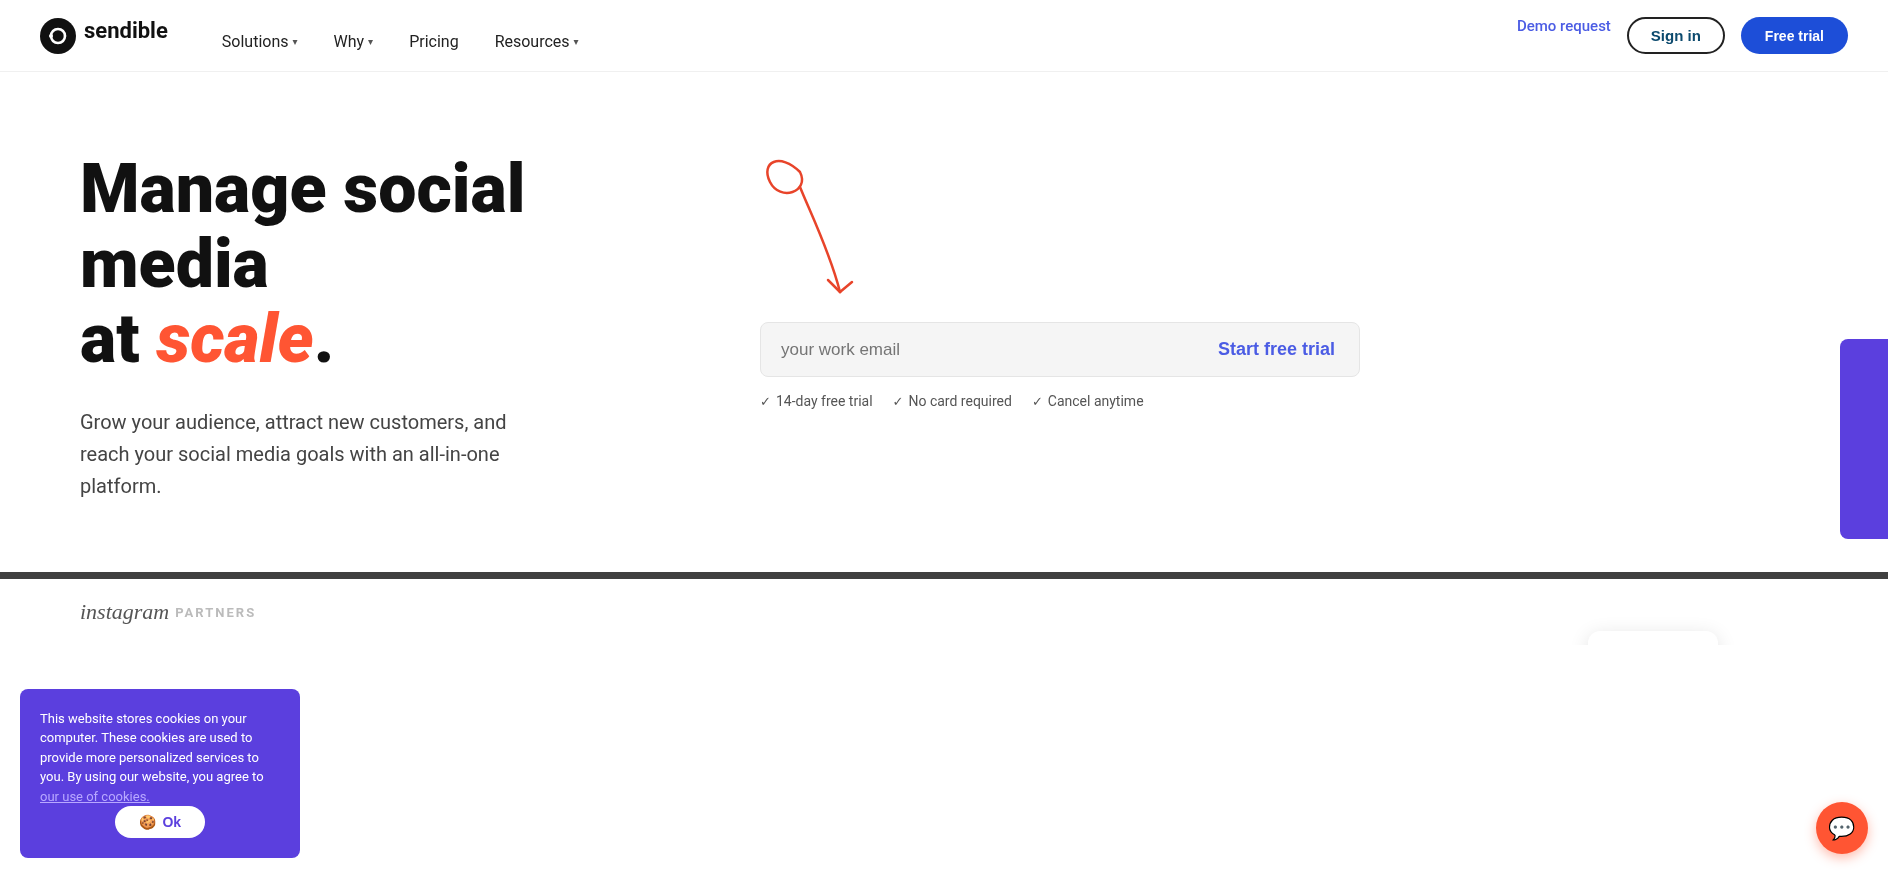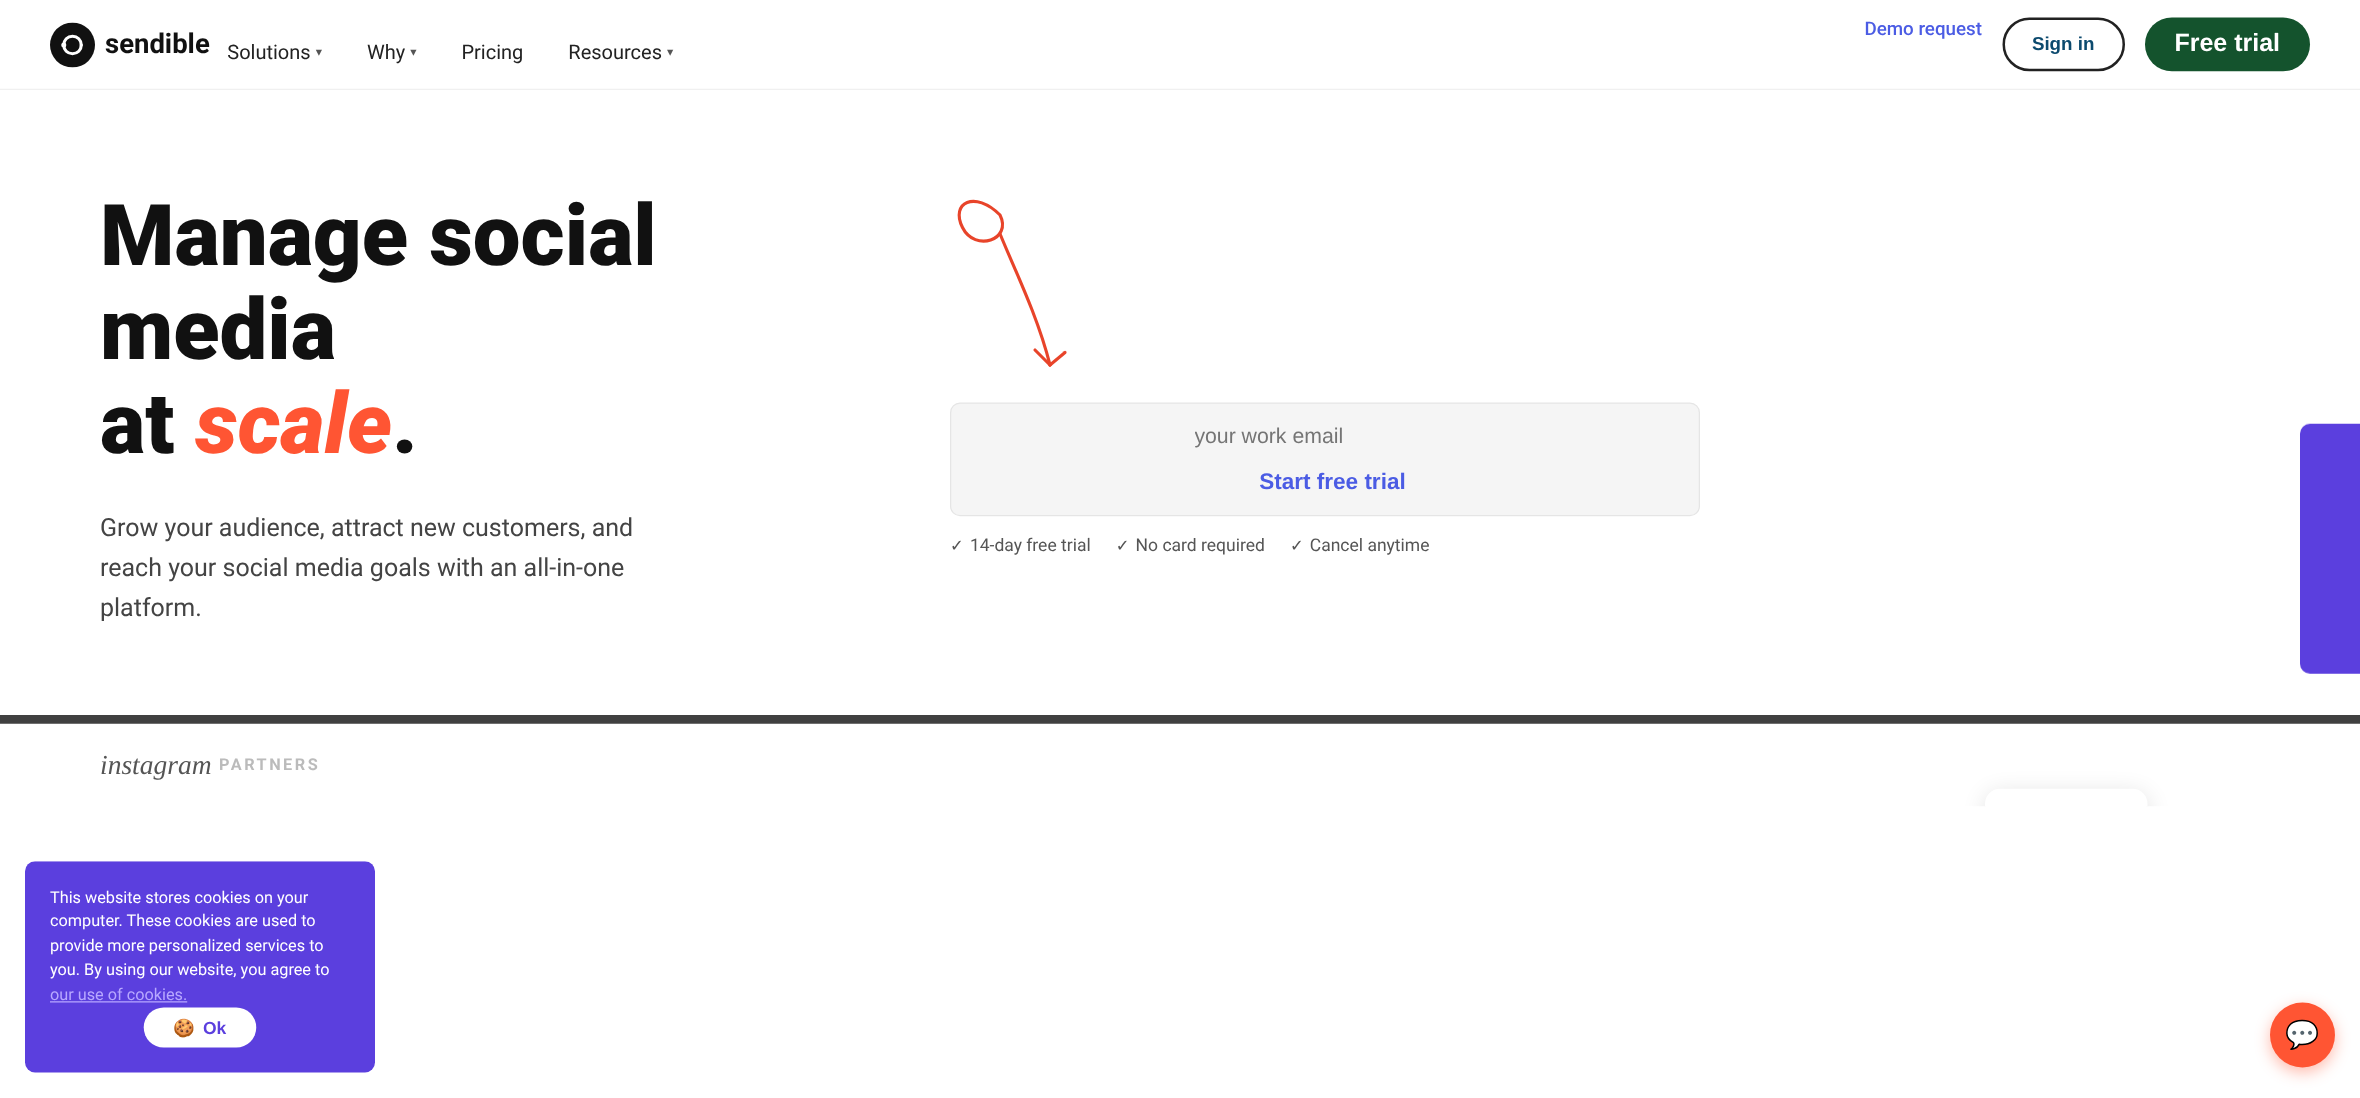--- a/index.html
+++ b/index.html
@@ -10,22 +10,22 @@
       display: flex;
       align-items: center;
       padding: 0 40px;
       height: 72px;
       border-bottom: 1px solid #f0f0f0;
       position: relative;
       z-index: 10;
     }
     .logo-area {
       display: flex;
-      align-items: center;
       gap: 8px;
+      margin-right: 40px;
       text-decoration: none;
     }
     .logo-icon {
       width: 36px;
       height: 36px;
     }
     .logo-text {
       font-size: 22px;
       font-weight: 700;
       color: #111;
@@ -67,25 +67,25 @@
       border: 2px solid #222;
       border-radius: 50px;
       background: #fff;
       font-size: 15px;
       font-weight: 600;
       cursor: pointer;
       color: #0c4a6e;
     }
     .freetrial-btn {
       padding: 10px 24px;
-      background: #14532d;
+      background: #1d4ed8;
       color: #fff;
       border: none;
       border-radius: 50px;
-      font-size: 20px;
+      font-size: 14px;
       font-weight: 700;
       cursor: pointer;
     }
 
     
     .hero {
       display: flex;
       align-items: flex-start;
       padding: 60px 80px 40px 80px;
       min-height: 500px;
@@ -138,21 +138,20 @@
       max-width: 600px;
     }
     .email-form {
       display: flex;
       align-items: center;
       background: #f5f5f5;
       border-radius: 8px;
       overflow: hidden;
       padding: 8px 8px 8px 20px;
       border: 1px solid #e5e5e5;
-      flex-direction: column;
     }
     .email-input {
       flex: 1;
       border: none;
       background: transparent;
       font-size: 17px;
       color: #999;
       outline: none;
       padding: 8px 0;
     }

